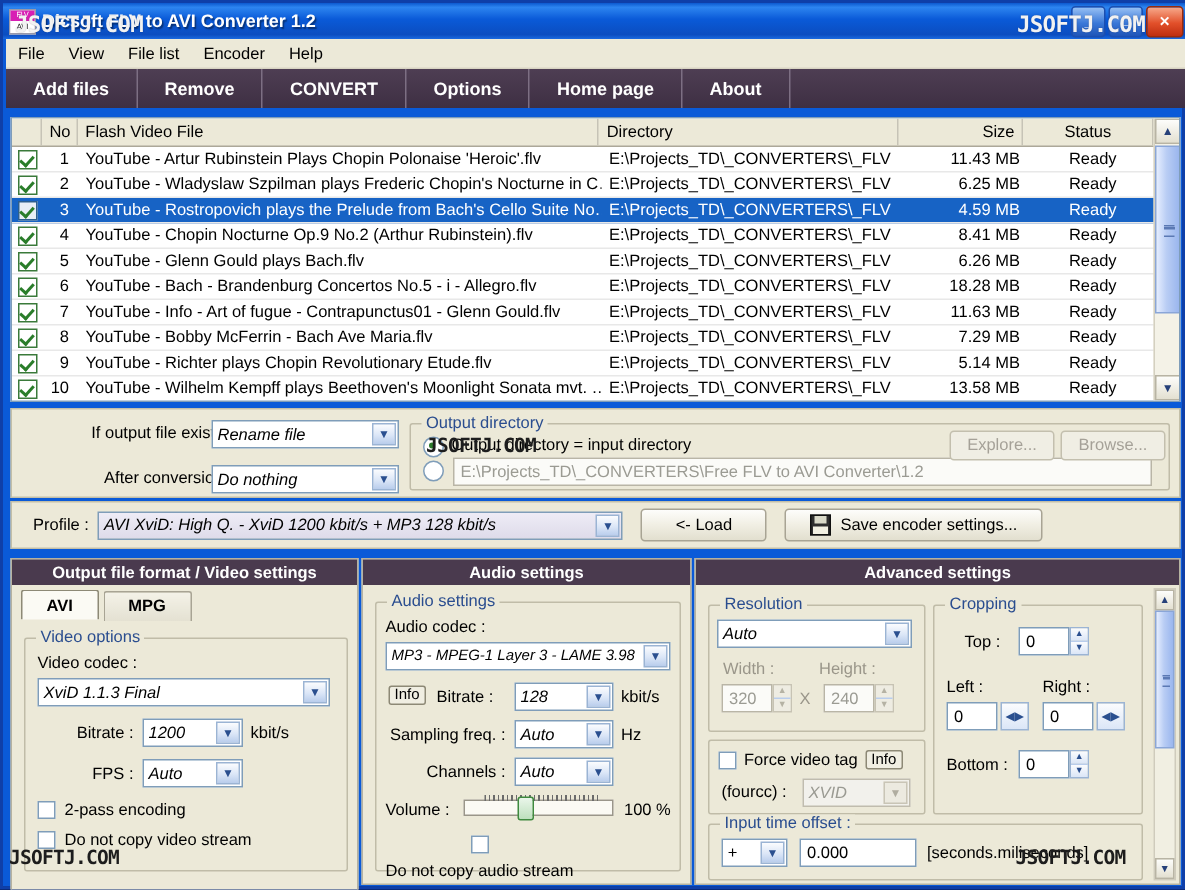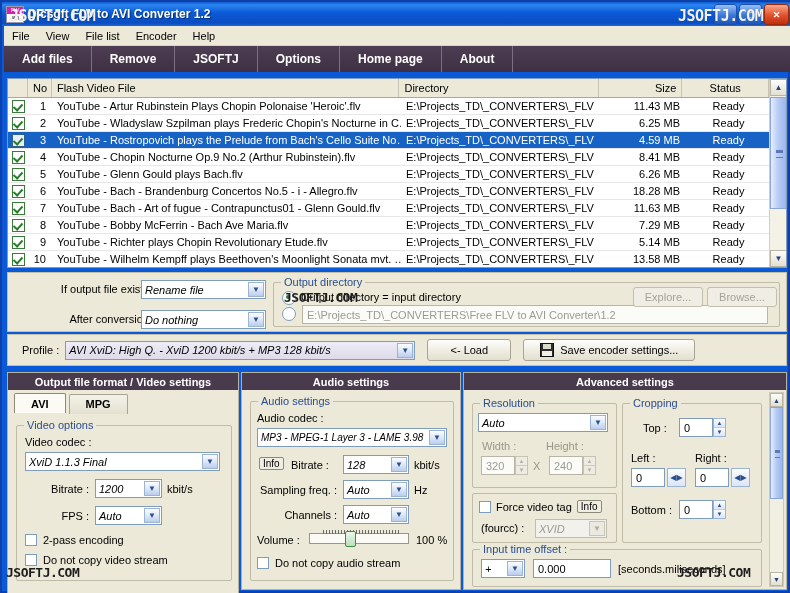--- a/index.html
+++ b/index.html
@@ -339,21 +339,21 @@
     <div class="menu-item">File</div>
     <div class="menu-item">View</div>
     <div class="menu-item">File list</div>
     <div class="menu-item">Encoder</div>
     <div class="menu-item">Help</div>
   </div>
 
   <div class="toolbar">
     <div class="tb-btn">Add files</div>
     <div class="tb-btn">Remove</div>
-    <div class="tb-btn">JSOFTJ</div>
+    <div class="tb-btn">CONVERT</div>
     <div class="tb-btn">Options</div>
     <div class="tb-btn">Home page</div>
     <div class="tb-btn">About</div>
     <div class="tb-fill"></div>
   </div>
 
   <div class="filelist">
     <div class="fl-head">
       <div class="col hd-chk"></div>
       <div class="col hd-no">No</div>
@@ -422,21 +422,21 @@
           <div class="cell c-file">YouTube - Bach - Brandenburg Concertos No.5 - i - Allegro.flv</div>
           <div class="cell c-dir">E:\Projects_TD\_CONVERTERS\_FLV</div>
           <div class="cell c-size">18.28 MB</div>
           <div class="cell c-status">Ready</div>
         </div>
         <div class="fl-row">
           <div class="cell c-chk">
             <span class="chk"></span>
           </div>
           <div class="cell c-no">7</div>
-          <div class="cell c-file">YouTube - Bach - Art of fugue - Contrapunctus01 - Glenn Gould.flv</div>
+          <div class="cell c-file">YouTube - Info - Art of fugue - Contrapunctus01 - Glenn Gould.flv</div>
           <div class="cell c-dir">E:\Projects_TD\_CONVERTERS\_FLV</div>
           <div class="cell c-size">11.63 MB</div>
           <div class="cell c-status">Ready</div>
         </div>
         <div class="fl-row">
           <div class="cell c-chk">
             <span class="chk"></span>
           </div>
           <div class="cell c-no">8</div>
           <div class="cell c-file">YouTube - Bobby McFerrin - Bach Ave Maria.flv</div>
@@ -586,21 +586,21 @@
       </div>
 
       <div class="lbl" style="position:absolute;left:6px;top:132px;">Volume :</div>
       <div class="slider" style="position:absolute;left:58px;top:128px;width:100px;">
         <div class="trk"></div>
         <div class="ticks"></div>
         <div class="knob"></div>
       </div>
       <div class="lbl" style="position:absolute;left:165px;top:132px;">100 %</div>
 
-      <div style="position:absolute;left:6px;top:155px;display:flex;align-items:center;gap:6px;">
+      <div style="position:absolute;left:6px;top:155px;display:flex;align-items:center;gap:6px;flex-direction:column;">
         <span class="cb"></span>
         <span class="lbl">Do not copy audio stream</span>
       </div>
     </div>
   </div>
 
   <div class="panel p3">
     <div class="panel-title">Advanced settings</div>
 
     <div class="grp" style="left:8px;top:30px;width:145px;height:85px;">

